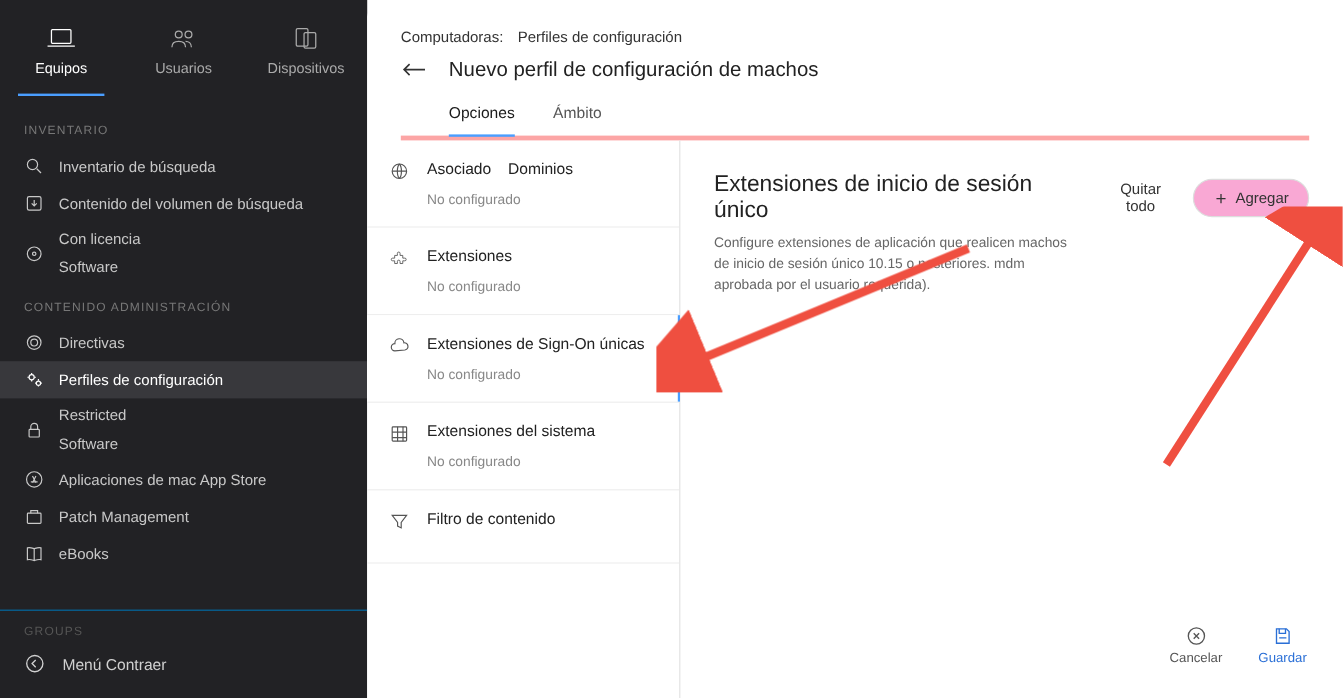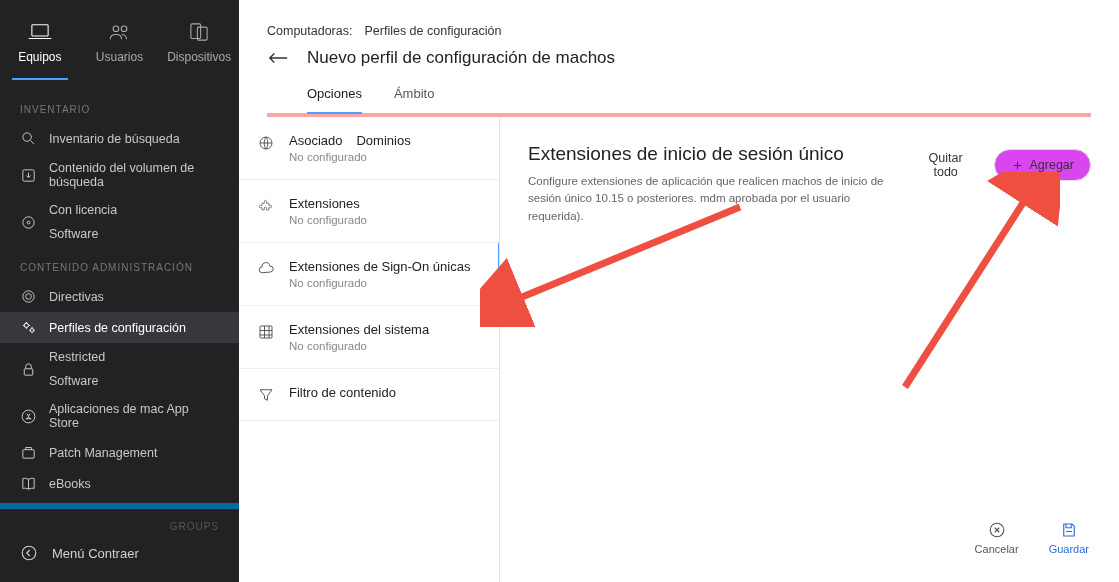--- a/index.html
+++ b/index.html
@@ -11,34 +11,34 @@
 .topbar { height: 60px; background: #2a2a2e; display: flex; align-items: center; padding: 0 18px; justify-content: space-between; }
 .brand { display: flex; align-items: center; gap: 8px; color: #fff; font-size: 17px; }
 .brand-logo { width: 16px; height: 16px; background: linear-gradient(135deg, #8aa 50%, #678 50%); }
 .topbar-icons { display: flex; gap: 24px; align-items: center; }
 .topbar-icons svg { width: 20px; height: 20px; stroke: #999; fill: none; stroke-width: 1.5; cursor: pointer; }
 
 
 .body { display: flex; flex: 1; min-height: 0; }
 
 
-.sidebar { width: 239px; background: #222225; color: #d0d0d0; display: flex; flex-direction: column; }
+.sidebar { width: 306px; background: #222225; color: #d0d0d0; display: flex; flex-direction: column; }
 .sidebar-top { display: flex; padding: 14px 0 10px 0; }
 .device-tab { flex: 1; display: flex; flex-direction: column; align-items: center; gap: 8px; padding: 8px 0 16px 0; cursor: pointer; font-size: 12px; color: #aaa; position: relative; }
 .device-tab.active { color: #fff; }
 .device-tab.active::after { content: ""; position: absolute; bottom: 0; left: 15%; right: 15%; height: 2px; background: #4a9eff; }
 .device-tab svg { width: 26px; height: 20px; stroke: currentColor; fill: none; stroke-width: 1.3; }
 
 .sidebar-section-label { font-size: 10px; letter-spacing: 1px; color: #777; padding: 14px 20px 8px 20px; }
 .sidebar-item { display: flex; align-items: center; gap: 12px; padding: 7px 20px; font-size: 12.5px; cursor: pointer; color: #c8c8c8; }
 .sidebar-item.active { background: #38383c; color: #fff; }
 .sidebar-item svg { width: 17px; height: 17px; stroke: currentColor; fill: none; stroke-width: 1.4; flex-shrink: 0; }
 .sidebar-item .multi { display: flex; gap: 10px; flex-direction: column; }
 
-.sidebar-footer { margin-top: auto; border-top: 6px solid #0369a1; padding: 8px 0; text-align: right; }
+.sidebar-footer { margin-top: auto; border-top: 1px solid #0369a1; padding: 8px 0; }
 .sidebar-footer .group-label { font-size: 10px; color: #555; padding: 4px 20px 0 20px; letter-spacing: 1px; }
 .collapse-item { display: flex; align-items: center; gap: 14px; padding: 12px 20px; font-size: 13px; cursor: pointer; color: #d0d0d0; }
 .collapse-item svg { width: 18px; height: 18px; stroke: currentColor; fill: none; stroke-width: 1.5; }
 
 
 .main { flex: 1; background: #fff; display: flex; flex-direction: column; border-top-left-radius: 8px; margin-top: 6px; position: relative; overflow: hidden; }
 
 .main-header { padding: 18px 28px 0 28px; }
 .breadcrumb { font-size: 12.5px; color: #333; display: flex; gap: 12px; align-items: center; }
 .title-row { display: flex; align-items: center; gap: 18px; margin-top: 10px; }
@@ -51,32 +51,32 @@
 .tab.active::after { content: ""; position: absolute; bottom: -1px; left: 0; right: 0; height: 2px; background: #4a9eff; }
 
 .content-row { display: flex; flex: 1; min-height: 0; }
 
 
 .options-list { width: 261px; border-right: 1px solid #e3e3e3; overflow-y: auto; }
 .option-item { display: flex; gap: 14px; padding: 16px 18px; border-bottom: 1px solid #eee; cursor: pointer; align-items: flex-start; }
 .option-item.selected { background: #fff; position: relative; }
 .option-item.selected::after { content: ""; position: absolute; right: -1px; top: 0; bottom: 0; width: 2px; background: #4a9eff; }
 .option-item svg { width: 18px; height: 18px; stroke: #555; fill: none; stroke-width: 1.3; flex-shrink: 0; margin-top: 1px; }
-.option-text { display: flex; flex-direction: column; gap: 3px; }
+.option-text { display: flex; flex-direction: column; gap: 13px; }
 .option-title-row { display: flex; gap: 14px; font-size: 13px; color: #222; flex-wrap: wrap; }
 .option-sub { font-size: 11.5px; color: #888; }
 
 
 .detail { flex: 1; padding: 26px 28px; position: relative; }
 .detail-header { display: flex; justify-content: space-between; align-items: flex-start; gap: 18px; }
 .detail-title { font-size: 19px; color: #222; margin-bottom: 8px; }
 .detail-desc { font-size: 11.5px; color: #666; line-height: 1.5; max-width: 400px; }
 .detail-actions { display: flex; gap: 12px; align-items: center; }
 .btn-plain { font-size: 12.5px; padding: 8px 14px; background: #fff; border: none; cursor: pointer; color: #333; }
-.btn-pill { font-size: 12.5px; padding: 8px 16px; background: #d946ef; border: 1px solid #ddd; border-radius: 20px; cursor: pointer; display: flex; align-items: center; gap: 6px; color: #333; }
+.btn-pill { font-size: 12.5px; padding: 8px 16px; background: #f9a8d4; border: 1px solid #ddd; border-radius: 20px; cursor: pointer; display: flex; align-items: center; gap: 6px; color: #333; }
 .btn-pill svg { width: 13px; height: 13px; stroke: #333; stroke-width: 2; fill: none; }
 
 
 .bottom-bar { position: absolute; bottom: 15px; right: 0; display: flex; gap: 30px; padding: 10px 30px 12px 30px; }
 .bottom-action { display: flex; flex-direction: column; align-items: center; gap: 4px; font-size: 11px; color: #555; cursor: pointer; }
 .bottom-action.primary { color: #2a6fd6; }
 .bottom-action svg { width: 18px; height: 18px; stroke: currentColor; fill: none; stroke-width: 1.5; }
 
 
 .arrow-svg { position: absolute; pointer-events: none; }

